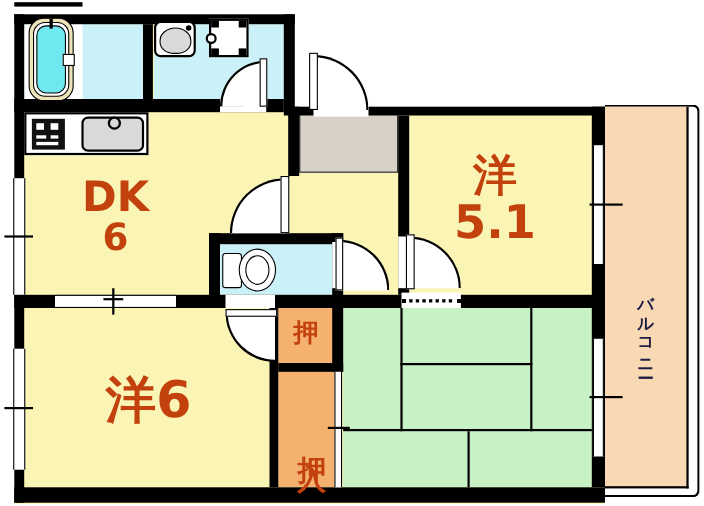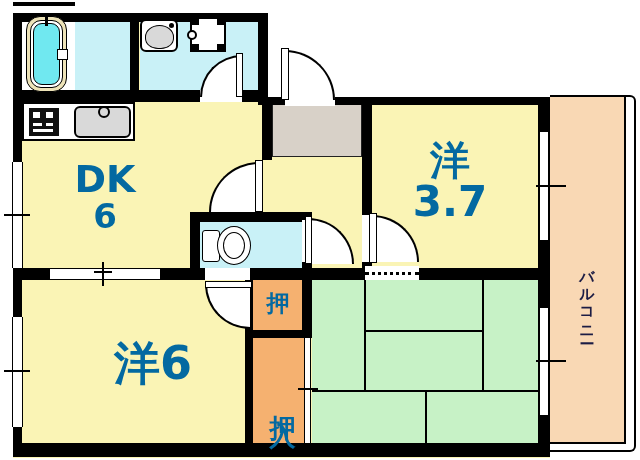--- a/index.html
+++ b/index.html
@@ -1,20 +1,20 @@
 <!DOCTYPE html>
 <html><head>
 <meta charset="utf-8">
 <style>
   html,body{margin:0;padding:0;background:#fff;}
   #plan{position:relative;width:640px;height:460px;background:#ffffff;overflow:hidden;
         font-family:"DejaVu Sans",sans-serif;}
   .abs{position:absolute;}
   .wall{position:absolute;background:#000;}
-  .lbl{position:absolute;font-weight:bold;color:#0369a1;text-align:center;line-height:1.02;}
+  .lbl{position:absolute;font-weight:bold;color:#c2410c;text-align:center;line-height:1.02;}
   .vtext{writing-mode:vertical-rl;text-orientation:upright;}
   .win{position:absolute;background:#fff;border-left:1px solid #000;border-right:1px solid #000;box-sizing:border-box;}
   .winh{position:absolute;background:#fff;border-top:1px solid #000;border-bottom:1px solid #000;box-sizing:border-box;}
   .tick{position:absolute;background:#000;}
   .door{position:absolute;background:#fff;box-sizing:border-box;}
   .leaf{position:absolute;background:#fff;border:1px solid #000;box-sizing:border-box;}
   .tat{position:absolute;background:#000;}
 </style>
 </head>
 <body>
@@ -144,19 +144,19 @@
     <div style="position:absolute;left:15px;top:0;width:32px;height:37px;background:#fff;border:1px solid #000;border-radius:50%;"></div>
     <div style="position:absolute;left:21px;top:6px;width:20px;height:25px;border:1px solid #000;border-radius:50%;"></div>
   </div>
 
   <div class="lbl" style="left:40px;top:160px;width:130px;font-size:38px;">
     <div>DK</div>
     <div style="font-size:34px;">6</div>
   </div>
   <div class="lbl" style="left:385px;top:140px;width:130px;font-size:40px;">
     <div>洋</div>
-    <div style="font-size:42px;">3.7</div>
+    <div style="font-size:42px;">5.1</div>
   </div>
-  <div class="lbl" style="left:88px;top:340px;width:130px;font-size:46px;">洋6</div>
+  <div class="lbl" style="left:70px;top:340px;width:130px;font-size:46px;">洋6</div>
   <div class="lbl" style="left:255px;top:292px;width:46px;font-size:23px;">押</div>
   <div class="lbl vtext" style="left:262px;top:356px;width:34px;height:88px;font-size:26px;letter-spacing:6px;">押入</div>
 
 </div>
 
 </body></html>

